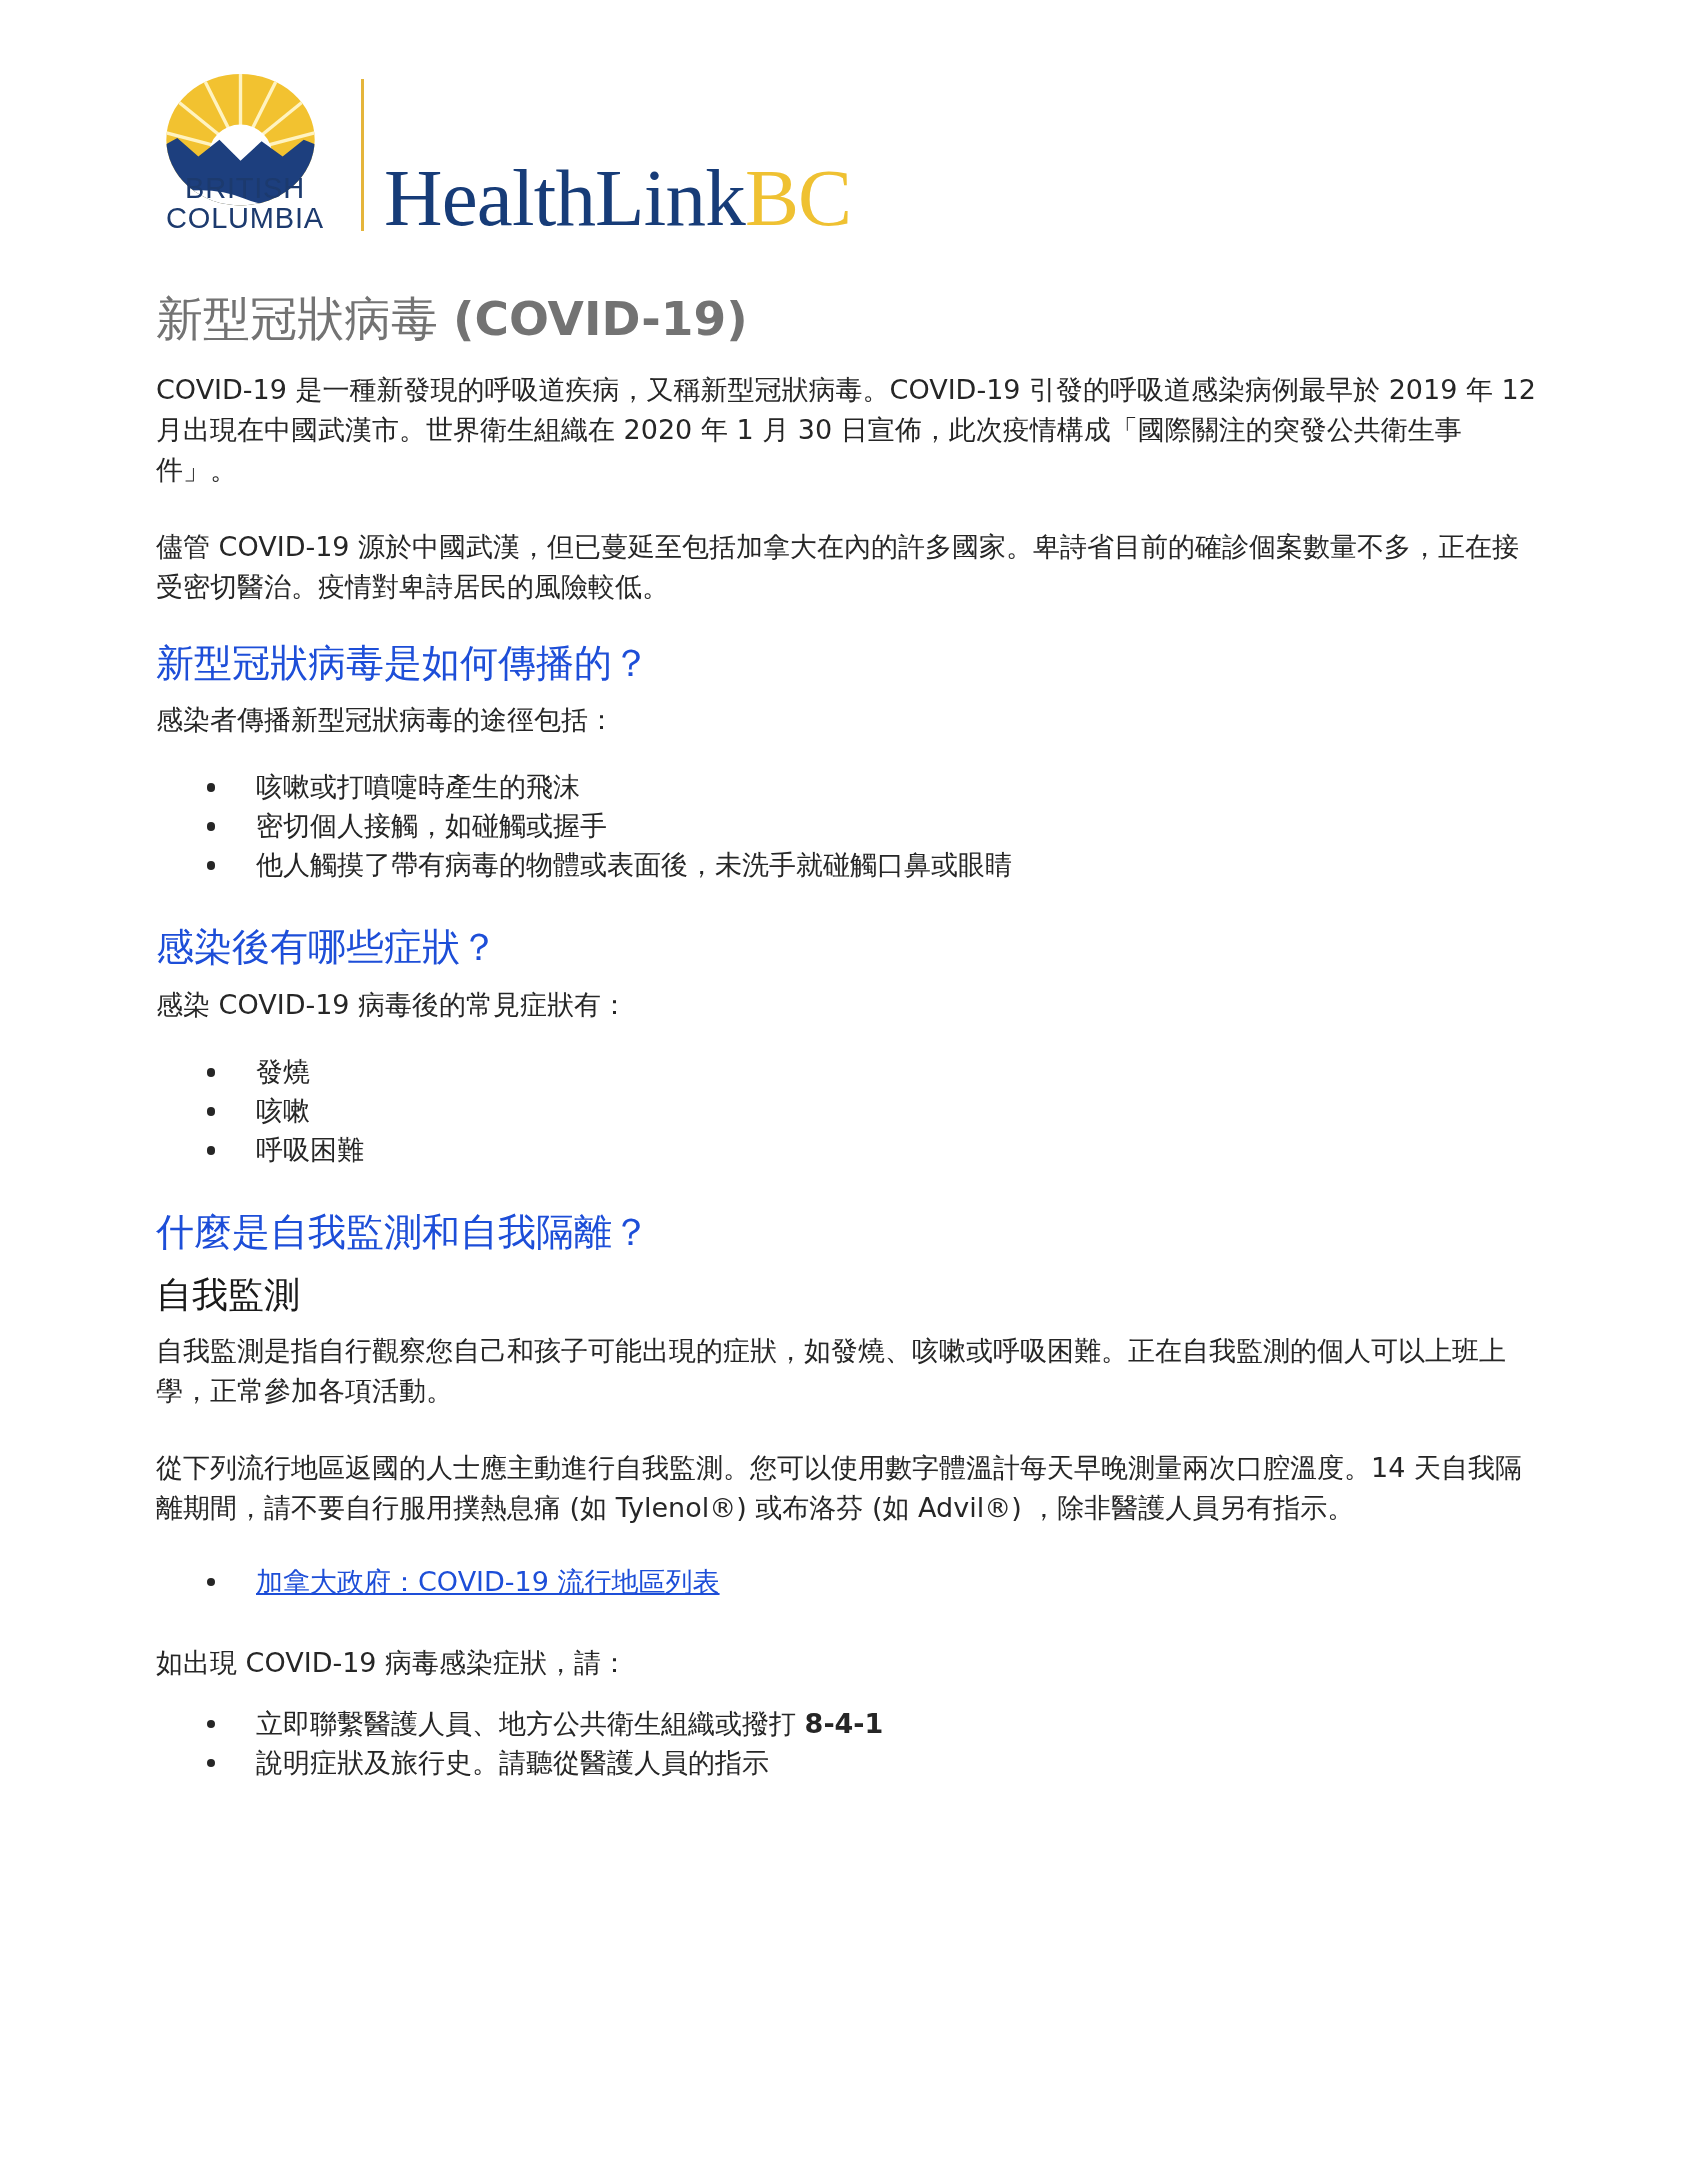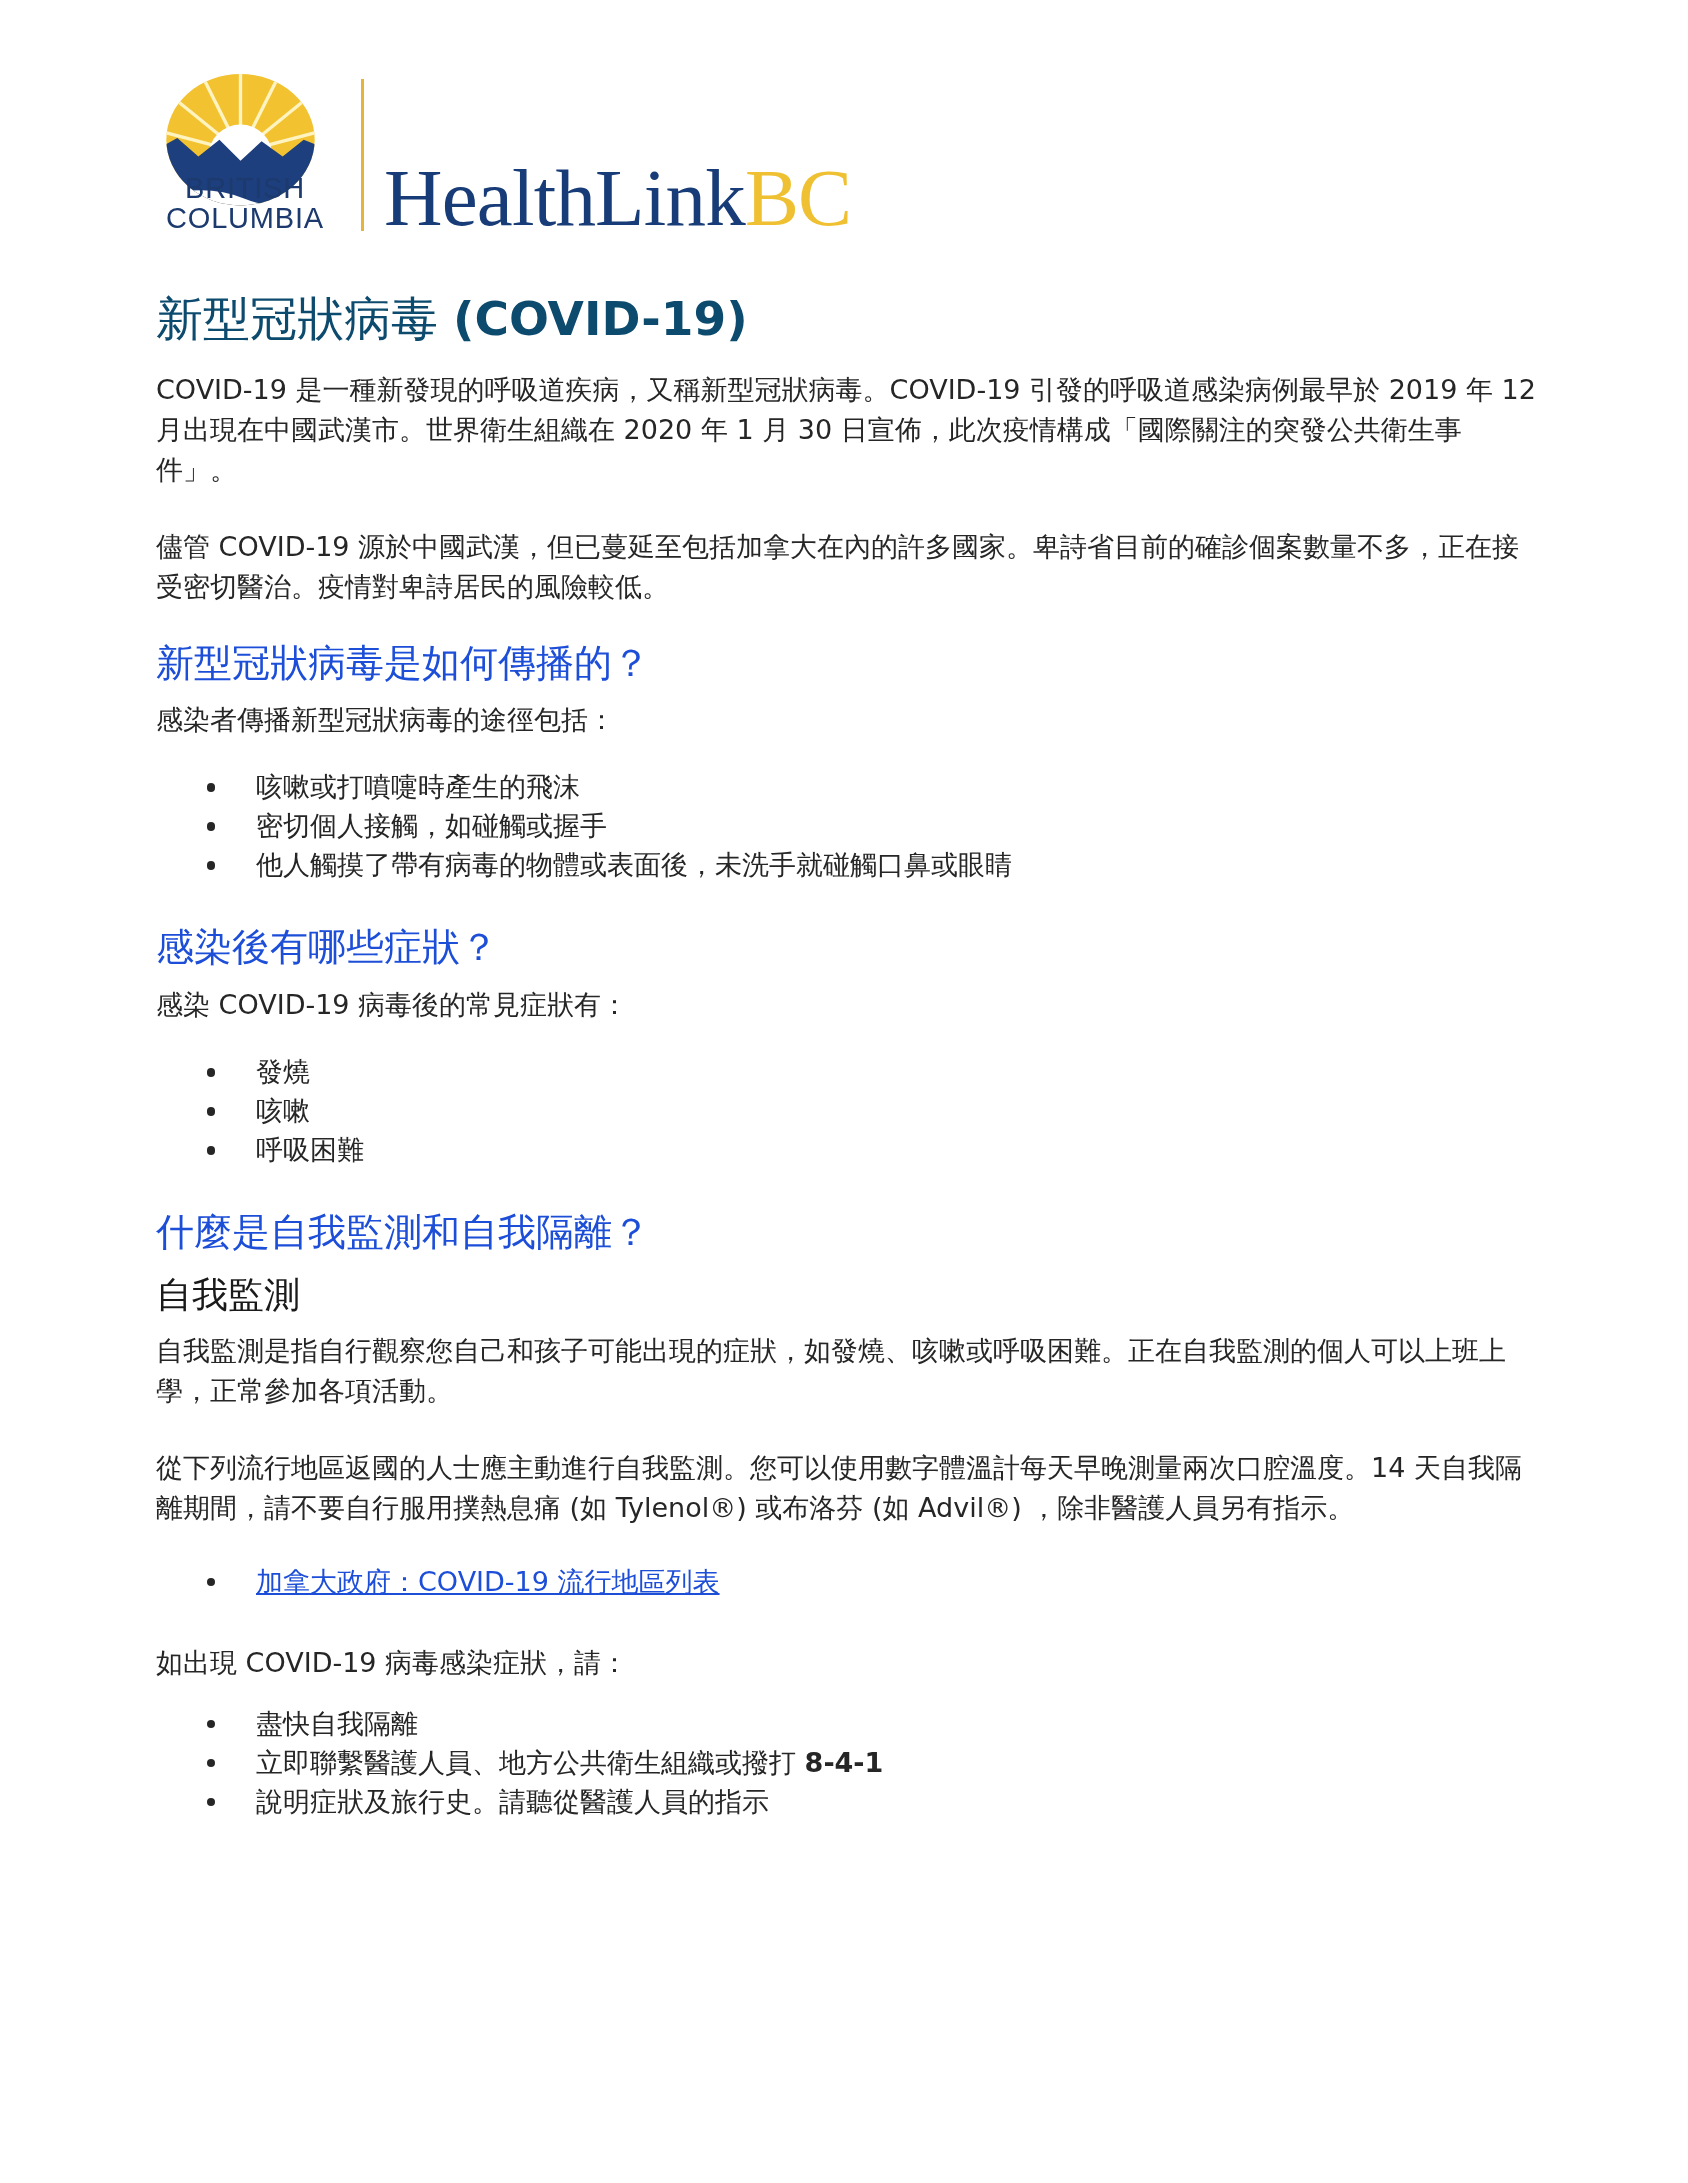--- a/index.html
+++ b/index.html
@@ -7,21 +7,21 @@
          font-family:"DejaVu Sans", "Liberation Sans", sans-serif; color:#262626; }
   .logo { position:absolute; left:152px; top:72px; width:692px; height:169px; }
   .bc-mark { position:absolute; left:0; top:0; width:177px; height:169px; }
   .bc-text { position:absolute; left:0; top:101px; width:186px; text-align:center;
              font-family:Liberation Sans, sans-serif; color:#1c3a6e; font-size:29px; line-height:30px; letter-spacing:0.8px; }
   .divider { position:absolute; left:209px; top:6.8px; width:2.5px; height:152px; background:#e5b53b; }
   .hl { position:absolute; left:232px; top:84px; font-family:"Liberation Serif","DejaVu Serif",serif;
         font-size:81px; line-height:84px; color:#173c78; white-space:nowrap; letter-spacing:-0.8px;text-align:center; }
   .hl .bc { color:#efc132; }
   .content { position:absolute; left:156px; top:287px; width:1385px; }
-  h1 { font-size:47px; font-weight:normal; margin:0 0 18.6px 0; line-height:64px; color:#0c4a6e; }
+  h1 { font-size:47px; font-weight:normal; margin:0 0 18.6px 0; line-height:64px; color:#737373; }
   h1 b { font-weight:bold; }
   h2 { font-size:38px; font-weight:normal; margin:0 0 11.8px 0; line-height:52px; color:#1d4ed8; }
   h3 { font-size:36px; font-weight:normal; margin:0 0 11.8px 0; line-height:49px; color:#1a1a1a; }
   p { font-size:27px; line-height:40px; margin:0 0 37px 0; }
   ul { margin:0 0 37px 0; padding:0; list-style:none; }
   li { font-size:27px; line-height:39px; position:relative; padding-left:100px; }
   li::before { content:""; position:absolute; left:51px; top:16px; width:8.4px; height:8.4px; border-radius:50%; background:#262626; }
   a { color:#1d4ed8; text-decoration:underline; }
 </style>
 </head>
@@ -81,18 +81,17 @@
 
   <h2>什麼是自我監測和自我隔離？</h2>
   <h3>自我監測</h3>
   <p>自我監測是指自行觀察您自己和孩子可能出現的症狀，如發燒、咳嗽或呼吸困難。正在自我監測的個人可以上班上學，正常參加各項活動。</p>
   <p style="margin-bottom:34px">從下列流行地區返國的人士應主動進行自我監測。您可以使用數字體溫計每天早晚測量兩次口腔溫度。14 天自我隔離期間，請不要自行服用撲熱息痛 (如 Tylenol®) 或布洛芬 (如 Advil®) ，除非醫護人員另有指示。</p>
   <ul style="margin-bottom:42px">
     <li><a href="#">加拿大政府：COVID-19 流行地區列表</a></li>
   </ul>
   <p style="margin-bottom:21px">如出現 COVID-19 病毒感染症狀，請：</p>
   <ul>
-    <li><span>盡快自我隔離</span></li>
     <li><span>立即聯繫醫護人員、地方公共衛生組織或撥打 </span><b>8-4-1</b></li>
     <li><span>說明症狀及旅行史。請聽從醫護人員的指示</span></li>
   </ul>
 </div>
 
 
 </body></html>

